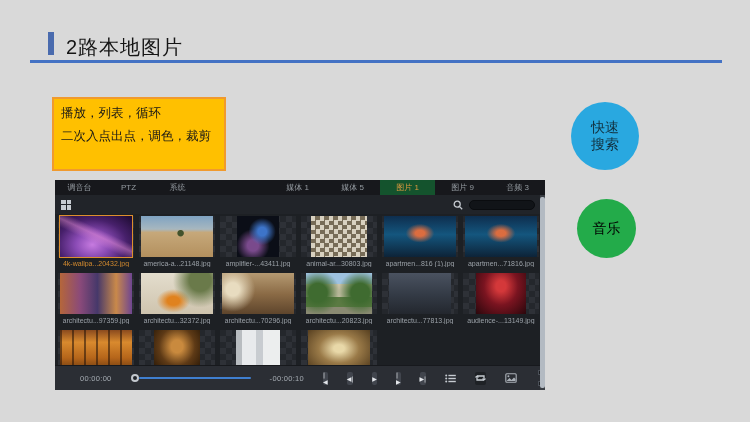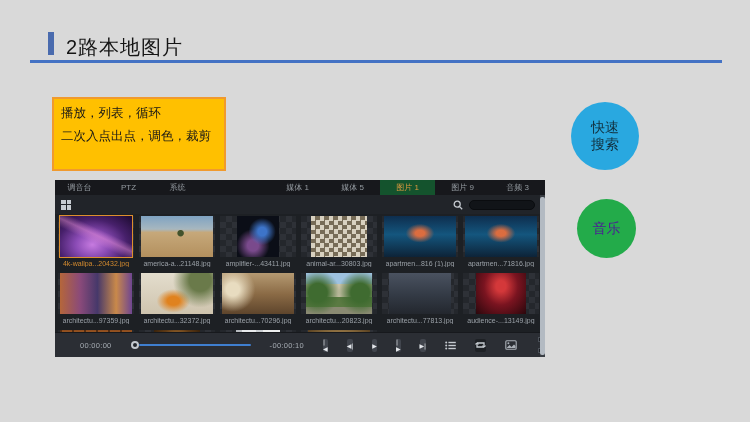--- a/index.html
+++ b/index.html
@@ -16,24 +16,24 @@
 
   .note {
     position:absolute; left:52px; top:97px; width:174px; height:74px;
     background:#ffc000; border:2px solid #f09a2e; padding:3px 7px;
     font-size:12.5px; line-height:23px; color:#161616; white-space:nowrap;
   }
 
   .bubble { position:absolute; border-radius:50%; display:flex; flex-direction:column;
             align-items:center; justify-content:center; font-size:14px; color:#12303e; line-height:17px; }
   .bubble-search { left:571px; top:102px; width:68px; height:68px; background:#29a8e0; }
-  .bubble-music  { left:577px; top:199px; width:59px; height:59px; background:#23ab4a; color:#4c1d95; }
+  .bubble-music  { left:577px; top:199px; width:59px; height:59px; background:#23ab4a; color:#000000; }
 
   
-  .panel { position:absolute; left:55px; top:180px; width:490px; height:177px;
+  .panel { position:absolute; left:55px; top:180px; width:490px; height:210px;
            background:#1d2024; display:flex; flex-direction:column; overflow:hidden; }
 
   .tabbar { height:15px; background:#17181c; display:flex; align-items:stretch; flex-shrink:0; }
   .tab { display:flex; align-items:center; justify-content:center; font-size:8px; color:#959ba1; cursor:default; }
   .tab-l { width:49px; }
   .tab-r { width:55px; }
   .tab-spacer { flex:1; }
   .tab.active { background:#14532d; color:#dd9a3f; }
 
   .toolbar { height:19px; background:#212429; display:flex; align-items:center; padding:0 10px 0 6px; gap:6px; flex-shrink:0; }

